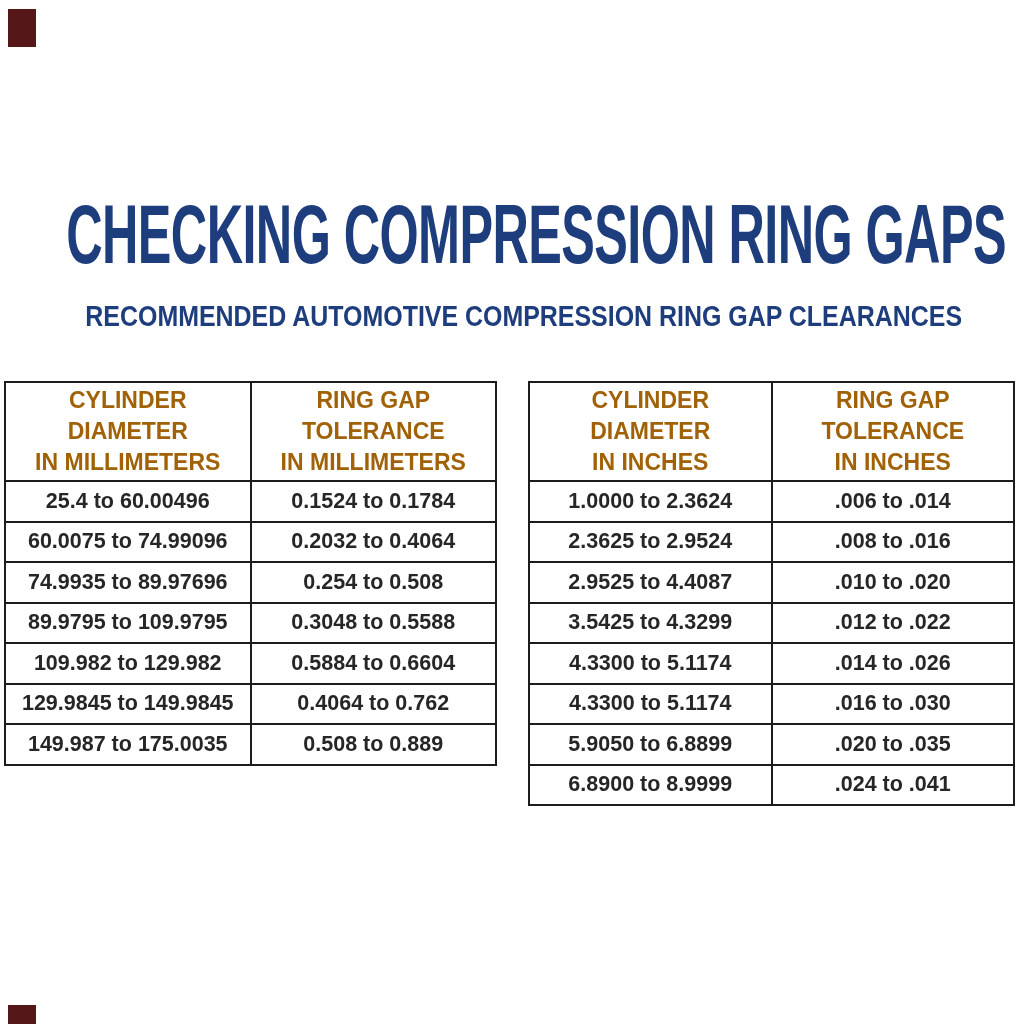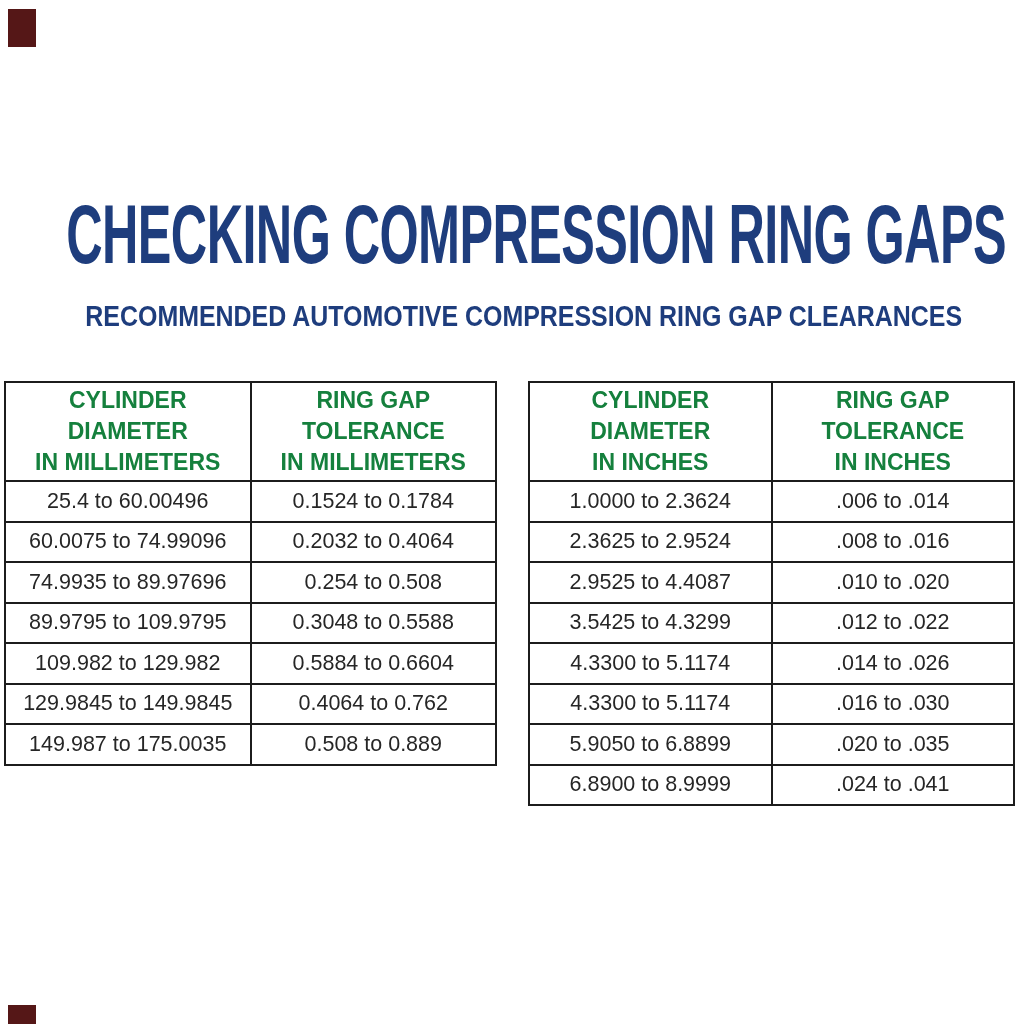--- a/index.html
+++ b/index.html
@@ -81,27 +81,27 @@
     text-align: center;
     vertical-align: middle;
     padding: 0;
     overflow: hidden;
   }
   .gap-table th {
     height: 97px;
     font-size: 23px;
     font-weight: bold;
     line-height: 31px;
-    color: #15803d;
+    color: #a16207;
     white-space: pre-line;
   }
   .gap-table td {
     height: 38.5px;
     font-size: 21.5px;
-    font-weight: normal;
+    font-weight: bold;
     color: #262626;
   }
 </style>
 </head>
 <body>
 
 <div class="corner-mark top"></div>
 <div class="corner-mark bottom"></div>
 
 <div class="title-wrap">

